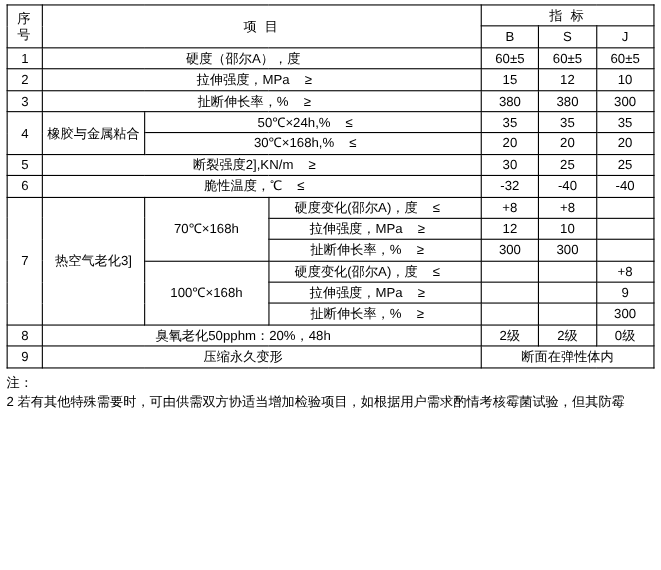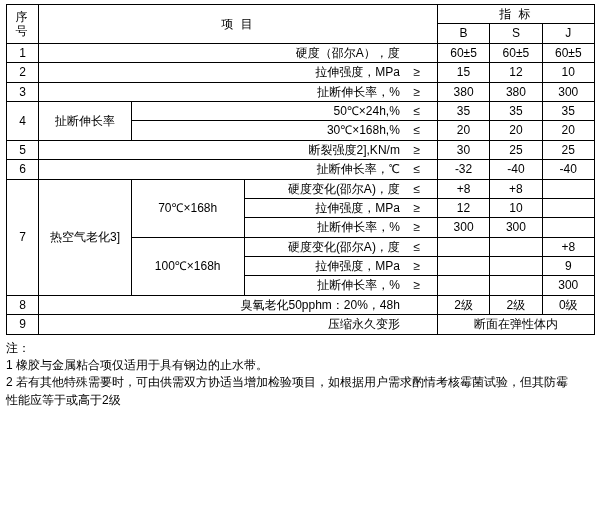--- a/index.html
+++ b/index.html
@@ -50,21 +50,21 @@
   .rowlabel {
     text-align: center;
   }
   .item-cell {
     position: relative;
     text-align: center;
   }
   .item-flex {
     display: flex;
     align-items: center;
-    justify-content: flex-end;
+    justify-content: center;
     width: 100%;
   }
   .item-flex .t {
     flex: 0 1 auto;
     text-align: center;
   }
   .item-flex .op {
     width: 34px;
     flex: 0 0 34px;
     text-align: center;
@@ -150,21 +150,21 @@
             <span class="op">≥</span>
           </div>
         </td>
         <td class="val">380</td>
         <td class="val">380</td>
         <td class="val">300</td>
       </tr>
 
       <tr>
         <td rowspan="2" class="rowlabel">4</td>
-        <td rowspan="2" class="group-label">扯断伸长率</td>
+        <td rowspan="2" class="group-label">橡胶与金属粘合</td>
         <td colspan="2" class="item-cell">
           <div class="item-flex">
             <span class="t">50℃×24h,%</span>
             <span class="op">≤</span>
           </div>
         </td>
         <td class="val">35</td>
         <td class="val">35</td>
         <td class="val">35</td>
       </tr>
@@ -190,21 +190,21 @@
         </td>
         <td class="val">30</td>
         <td class="val">25</td>
         <td class="val">25</td>
       </tr>
 
       <tr>
         <td class="rowlabel">6</td>
         <td colspan="3" class="item-cell">
           <div class="item-flex">
-            <span class="t">扯断伸长率，℃</span>
+            <span class="t">脆性温度，℃</span>
             <span class="op">≤</span>
           </div>
         </td>
         <td class="val">-32</td>
         <td class="val">-40</td>
         <td class="val">-40</td>
       </tr>
 
       <tr>
         <td rowspan="6" class="rowlabel">7</td>
@@ -299,18 +299,16 @@
             <span class="op"></span>
           </div>
         </td>
         <td colspan="3" class="val">断面在弹性体内</td>
       </tr>
     </tbody>
   </table>
 
   <div class="notes">
     <div>注：</div>
-    <div>1 橡胶与金属粘合项仅适用于具有钢边的止水带。</div>
     <div>2 若有其他特殊需要时，可由供需双方协适当增加检验项目，如根据用户需求酌情考核霉菌试验，但其防霉</div>
-    <div>性能应等于或高于2级</div>
   </div>
 
 </div>
 
 </body></html>

